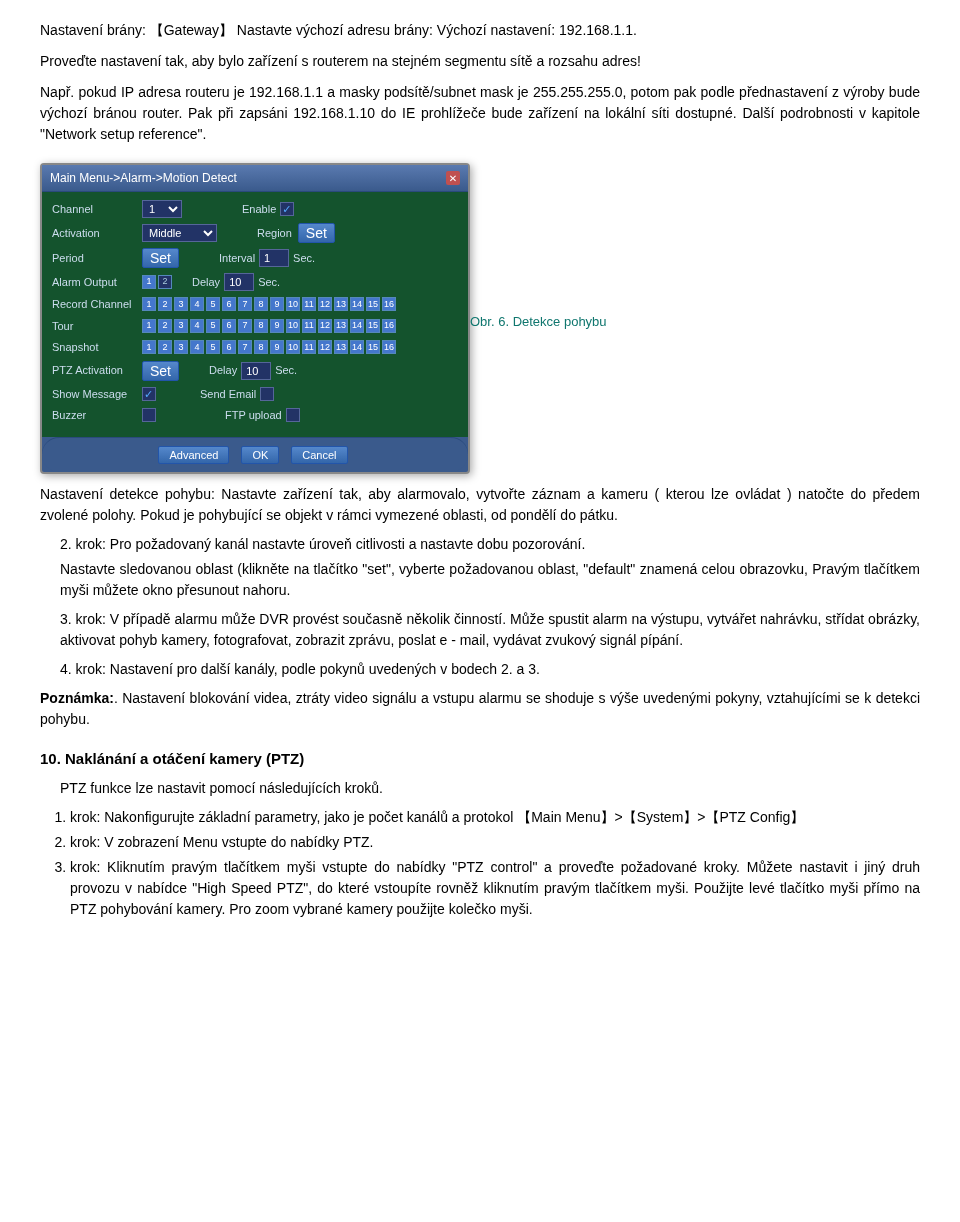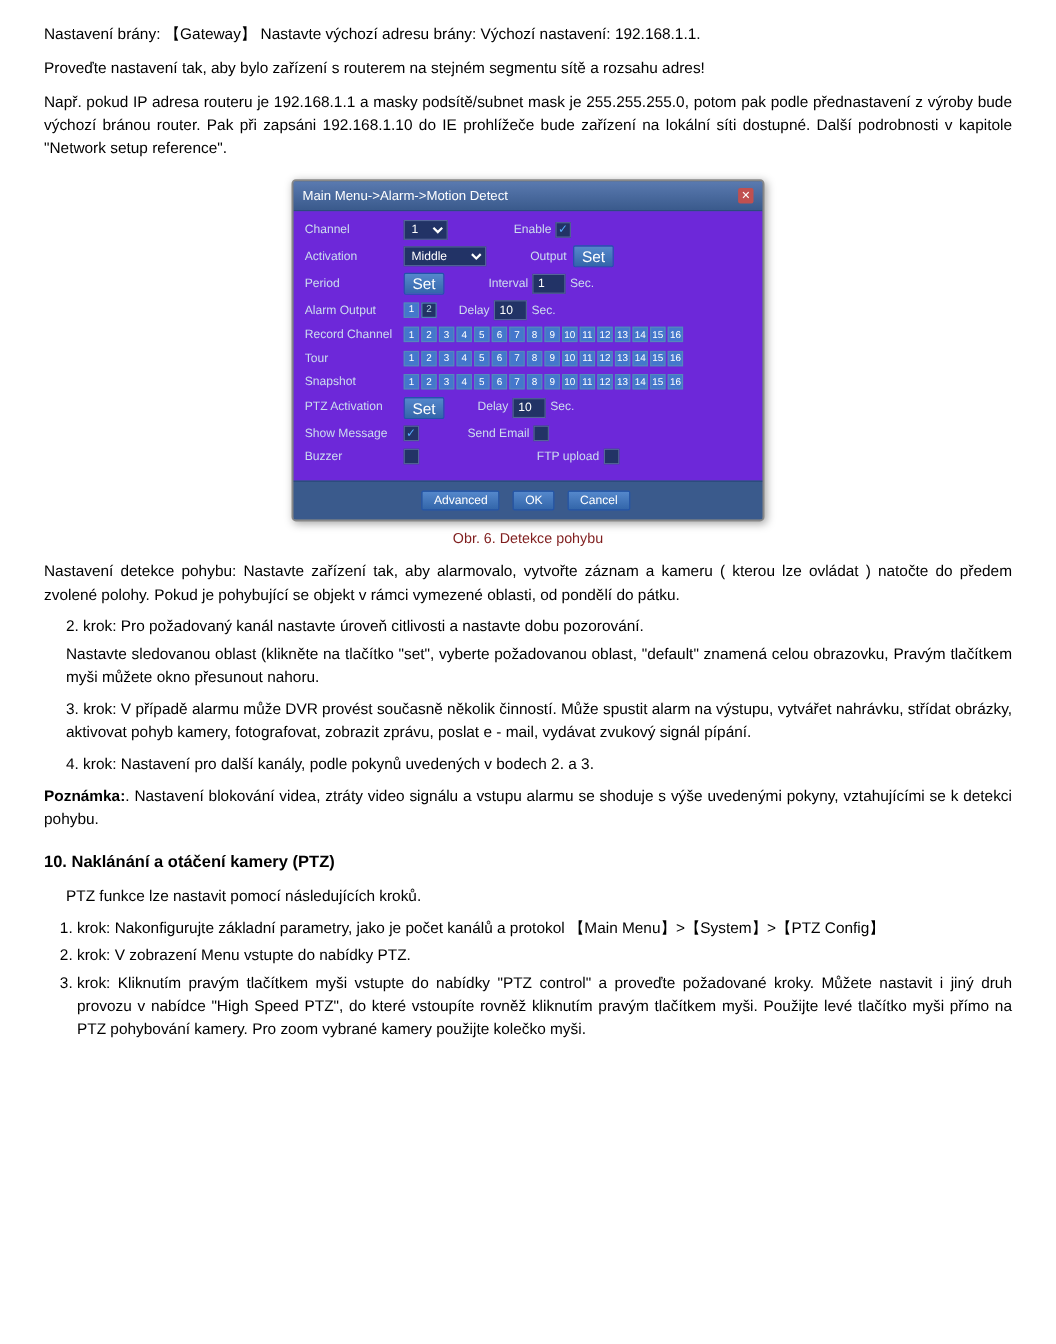--- a/index.html
+++ b/index.html
@@ -16,21 +16,21 @@
       margin-bottom: 10px;
     }
     .section-heading {
       font-weight: bold;
       font-size: 15px;
       margin-top: 18px;
       margin-bottom: 8px;
     }
     .image-container {
       display: flex;
-      flex-direction: column;
+      flex-direction: row;
       align-items: center;
       margin: 18px 0 10px 0;
     }
     .dialog-box {
       background: #3a5a8c;
       border: 2px solid #888;
       border-radius: 4px;
       width: 430px;
       padding: 0;
       box-shadow: 2px 2px 8px #aaa;
@@ -52,21 +52,21 @@
       width: 14px;
       height: 14px;
       font-size: 10px;
       cursor: pointer;
       display: flex;
       align-items: center;
       justify-content: center;
       border-radius: 2px;
     }
     .dialog-body {
-      background: #6d28d9;
+      background: #14532d;
       padding: 8px 10px;
     }
     .dialog-row {
       display: flex;
       align-items: center;
       margin-bottom: 5px;
       font-size: 11px;
       color: #cde;
     }
     .dialog-label {
@@ -152,25 +152,26 @@
       background: #4477cc;
       color: #fff;
     }
     .dialog-footer {
       display: flex;
       justify-content: center;
       padding: 8px;
       gap: 8px;
       background: #3a5a8c;
       border-top: 1px solid #2a4a7c;
+      border-radius: 17px;
     }
     .caption-text {
       font-size: 13px;
       margin-top: 6px;
-      color: #7f1d1d;
+      color: #0f766e;
     }
     p {
       text-align: justify;
       margin-bottom: 8px;
     }
     ol {
       margin-left: 30px;
       margin-bottom: 8px;
     }
     ol li {
@@ -223,21 +224,21 @@
           <span style="margin-right:4px;">Enable</span>
           <span class="checkbox-mock checked"></span>
         </div>
 
         <div class="dialog-row">
           <span class="dialog-label">Activation</span>
           <select class="dialog-select">
             <option>Middle</option><option>Low</option><option>High</option>
           </select>
           <span style="width:40px;"></span>
-          <span style="margin-right:6px;">Output</span>
+          <span style="margin-right:6px;">Region</span>
           <button class="dialog-btn-set">Set</button>
         </div>
 
         <div class="dialog-row">
           <span class="dialog-label">Period</span>
           <button class="dialog-btn-set">Set</button>
           <span style="width:40px;"></span>
           <span style="margin-right:4px;">Interval</span>
           <input class="dialog-input dialog-input-sm" value="1" style="width: 30px;">
           <span style="margin-left:4px;">Sec.</span>
@@ -333,21 +334,21 @@
           <span class="checkbox-mock checked"></span>
           <span style="width:40px;"></span>
           <span style="margin-right:4px;">Send Email</span>
           <span class="checkbox-mock"></span>
         </div>
 
         <div class="dialog-row">
           <span class="dialog-label">Buzzer</span>
           <span class="checkbox-mock"></span>
           <span style="width:65px;"></span>
-          <span style="margin-right:4px;margin-left:38px;">FTP upload</span>
+          <span style="margin-right:4px;">FTP upload</span>
           <span class="checkbox-mock"></span>
         </div>
 
       </div>
       <div class="dialog-footer">
         <button class="dialog-btn-blue">Advanced</button>
         <button class="dialog-btn-blue">OK</button>
         <button class="dialog-btn-blue">Cancel</button>
       </div>
     </div>

